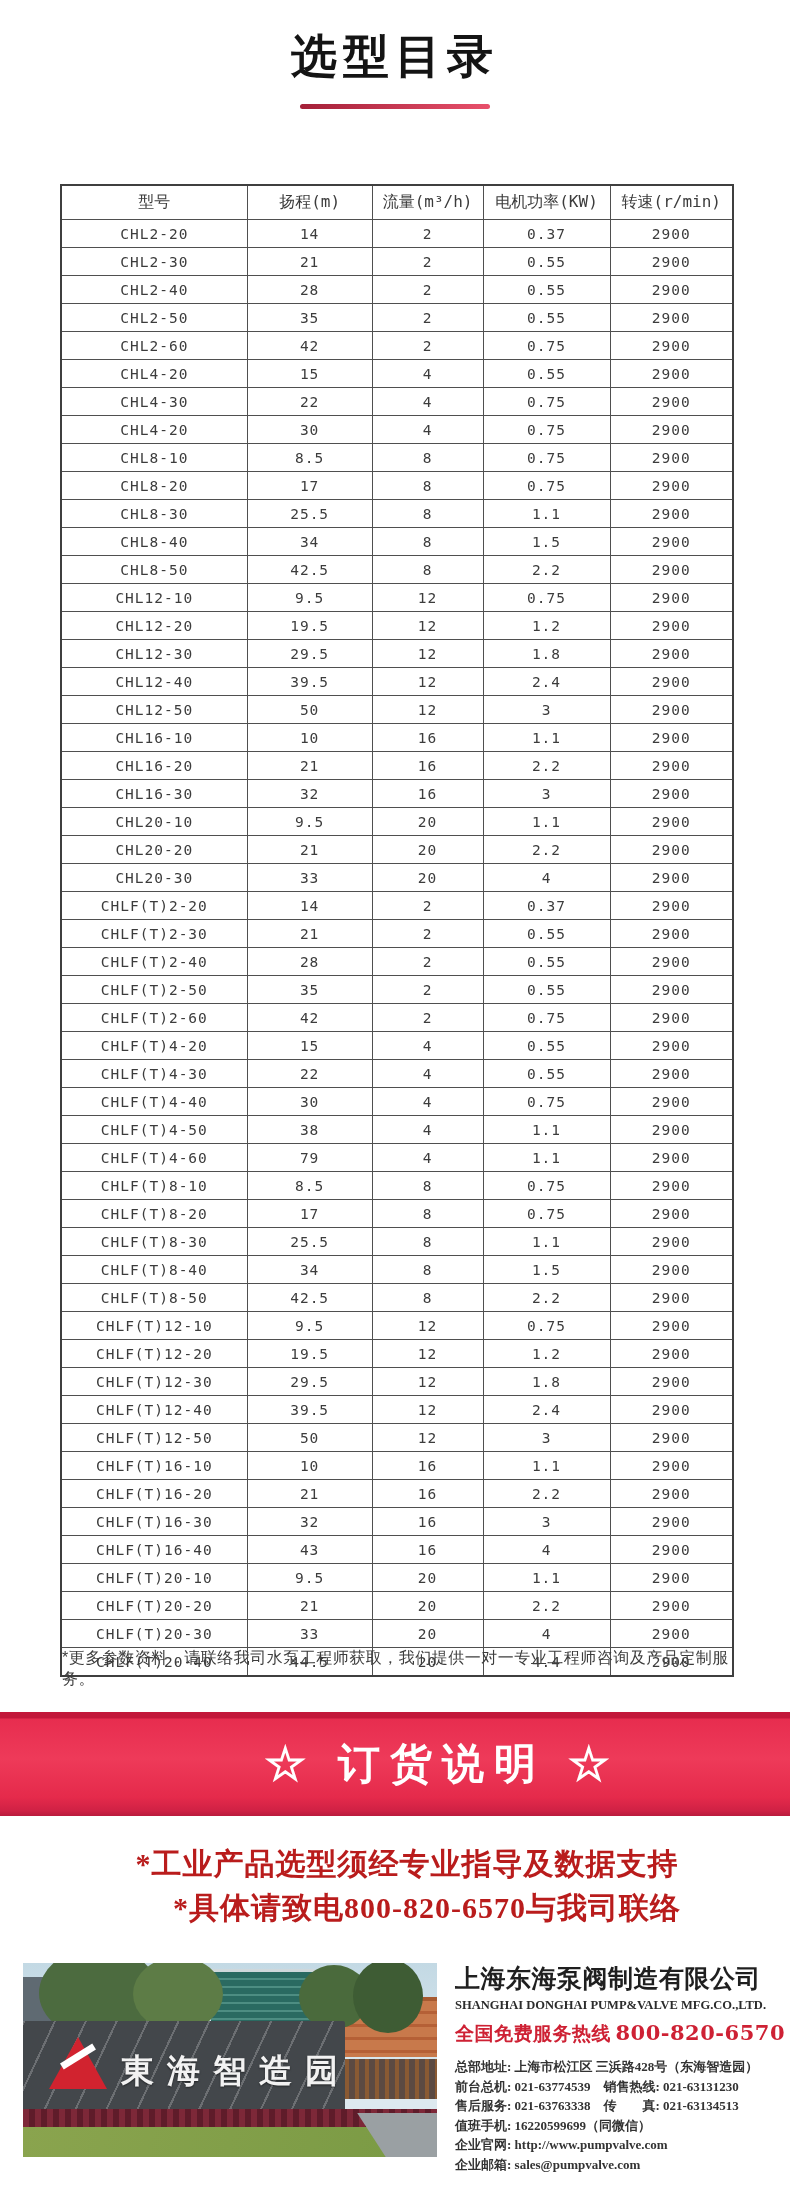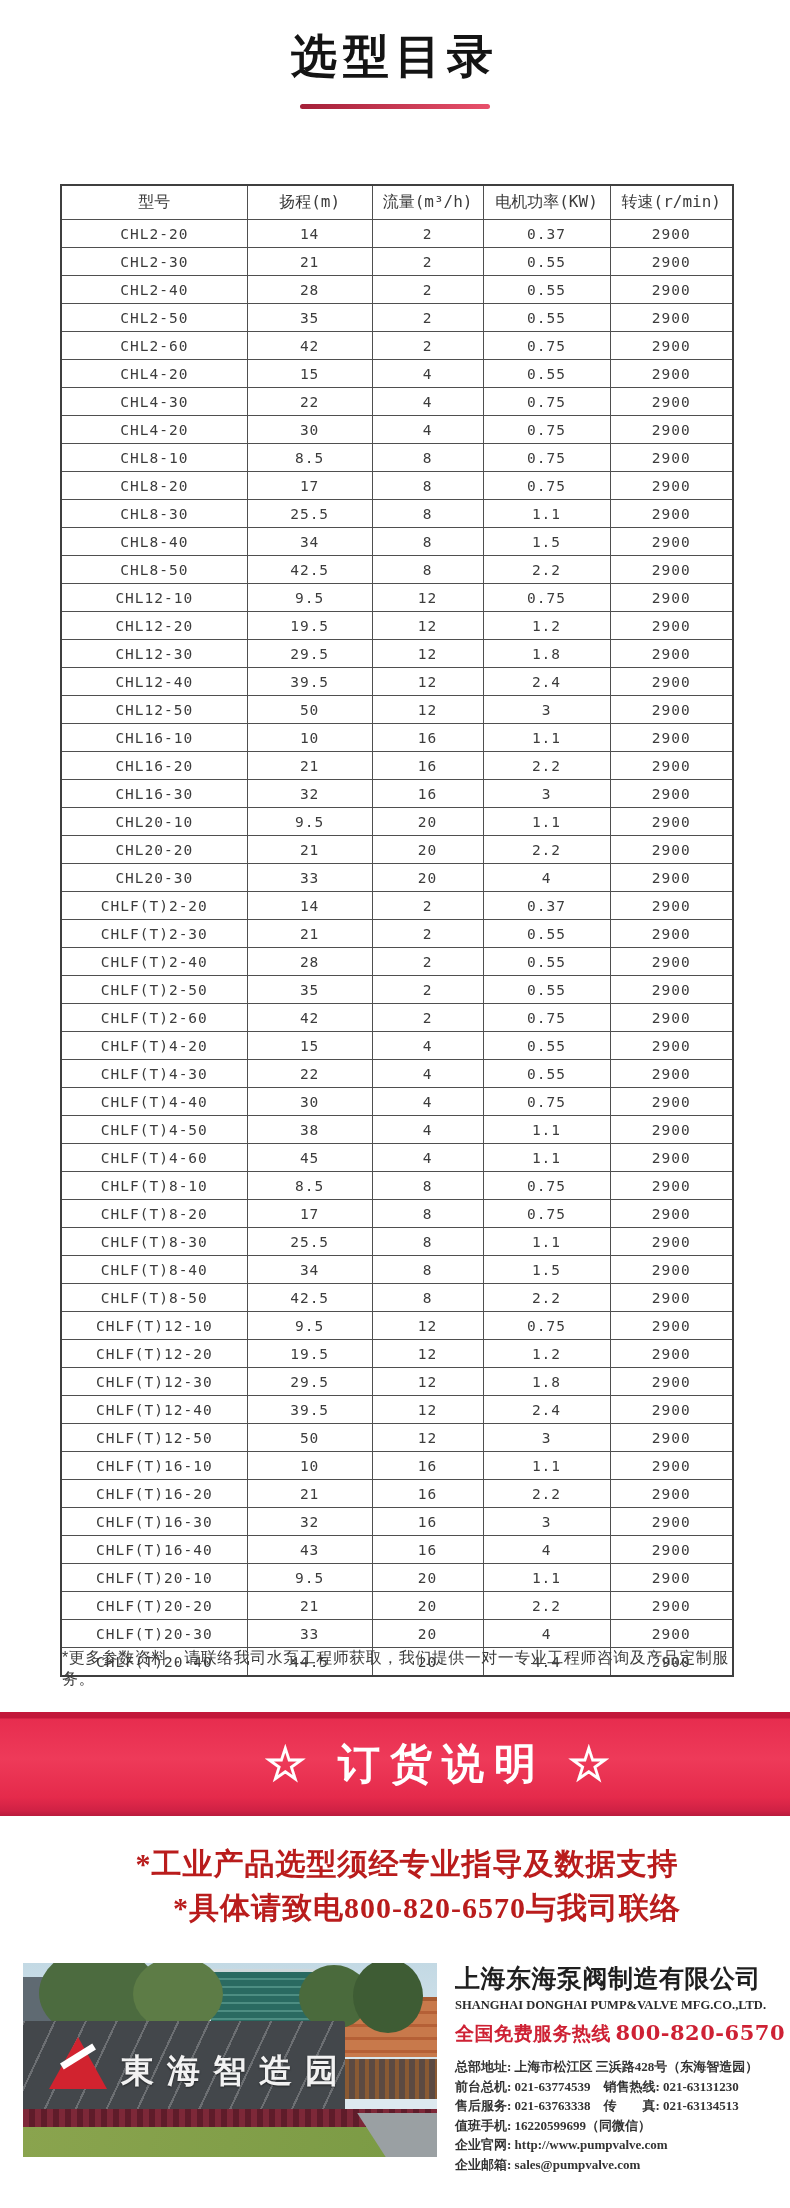--- a/index.html
+++ b/index.html
@@ -336,21 +336,21 @@
         </tr>
         <tr>
           <td>CHLF(T)4-50</td>
           <td>38</td>
           <td>4</td>
           <td>1.1</td>
           <td>2900</td>
         </tr>
         <tr>
           <td>CHLF(T)4-60</td>
-          <td>45</td>
+          <td>79</td>
           <td>4</td>
           <td>1.1</td>
           <td>2900</td>
         </tr>
         <tr>
           <td>CHLF(T)8-10</td>
           <td>8.5</td>
           <td>8</td>
           <td>0.75</td>
           <td>2900</td>

